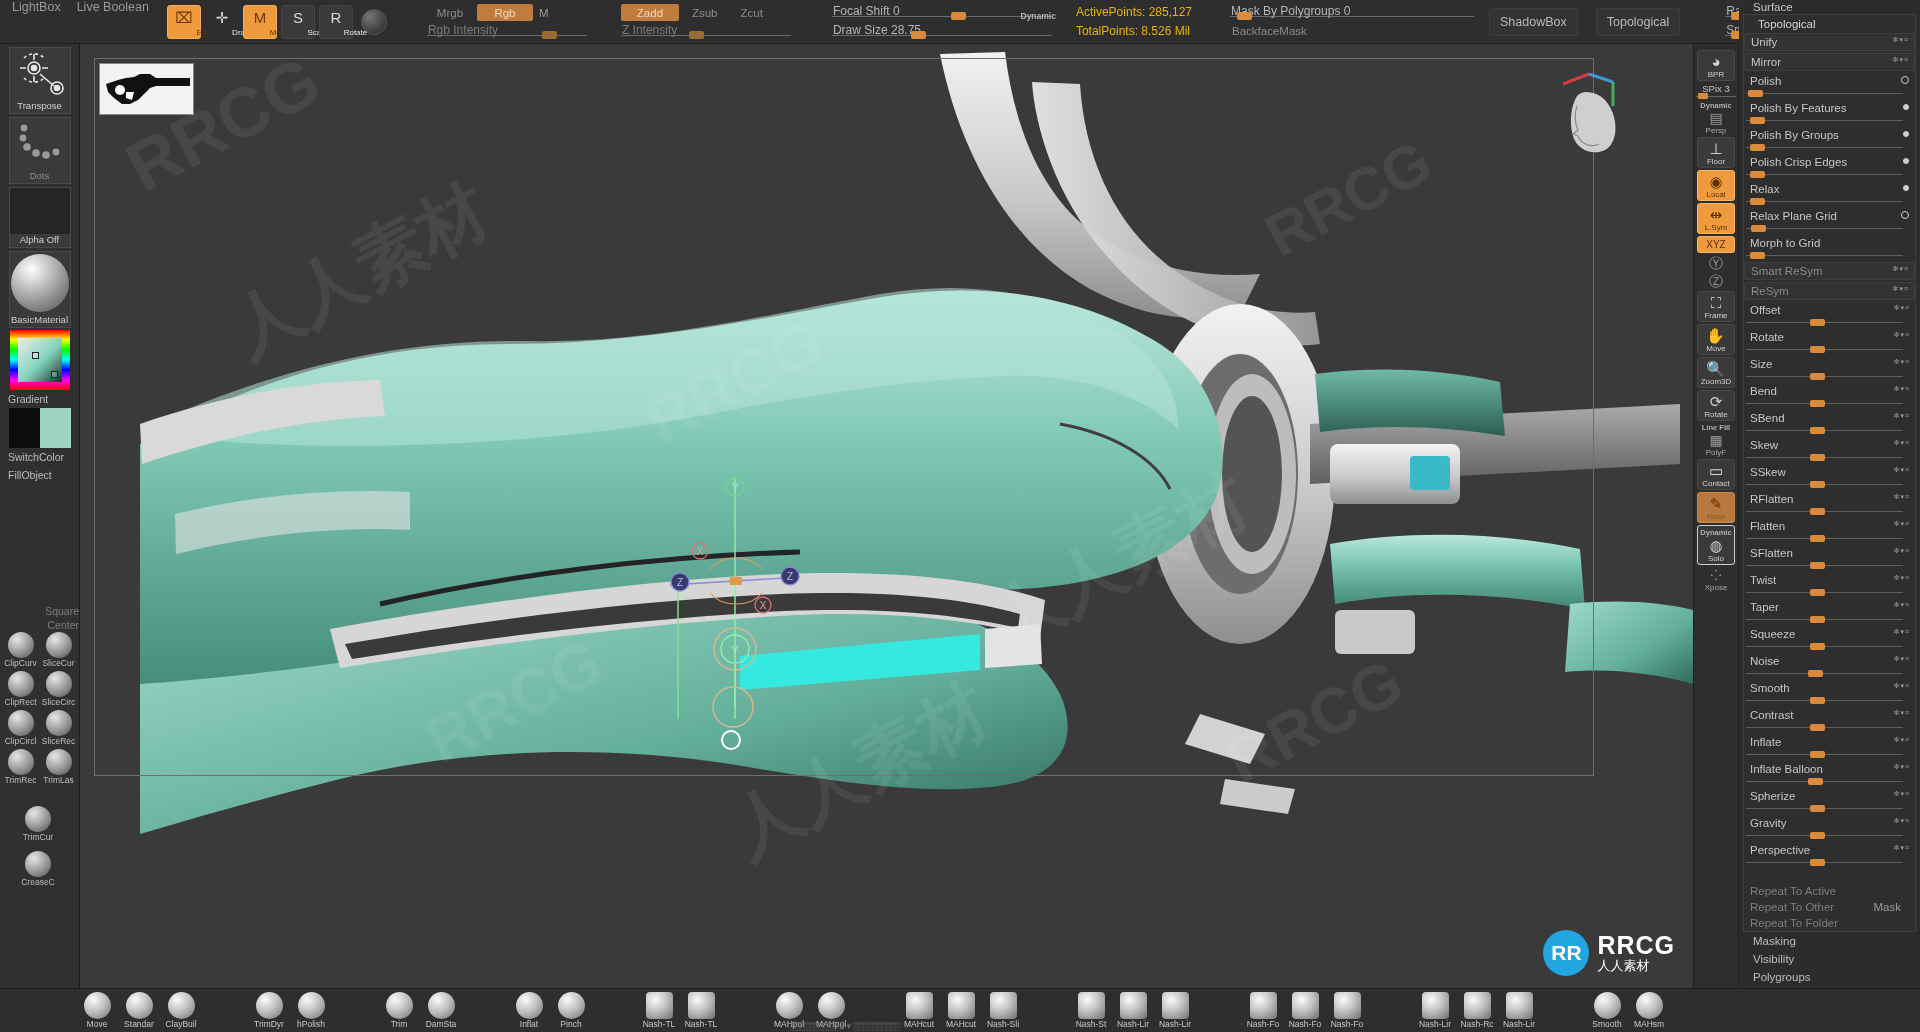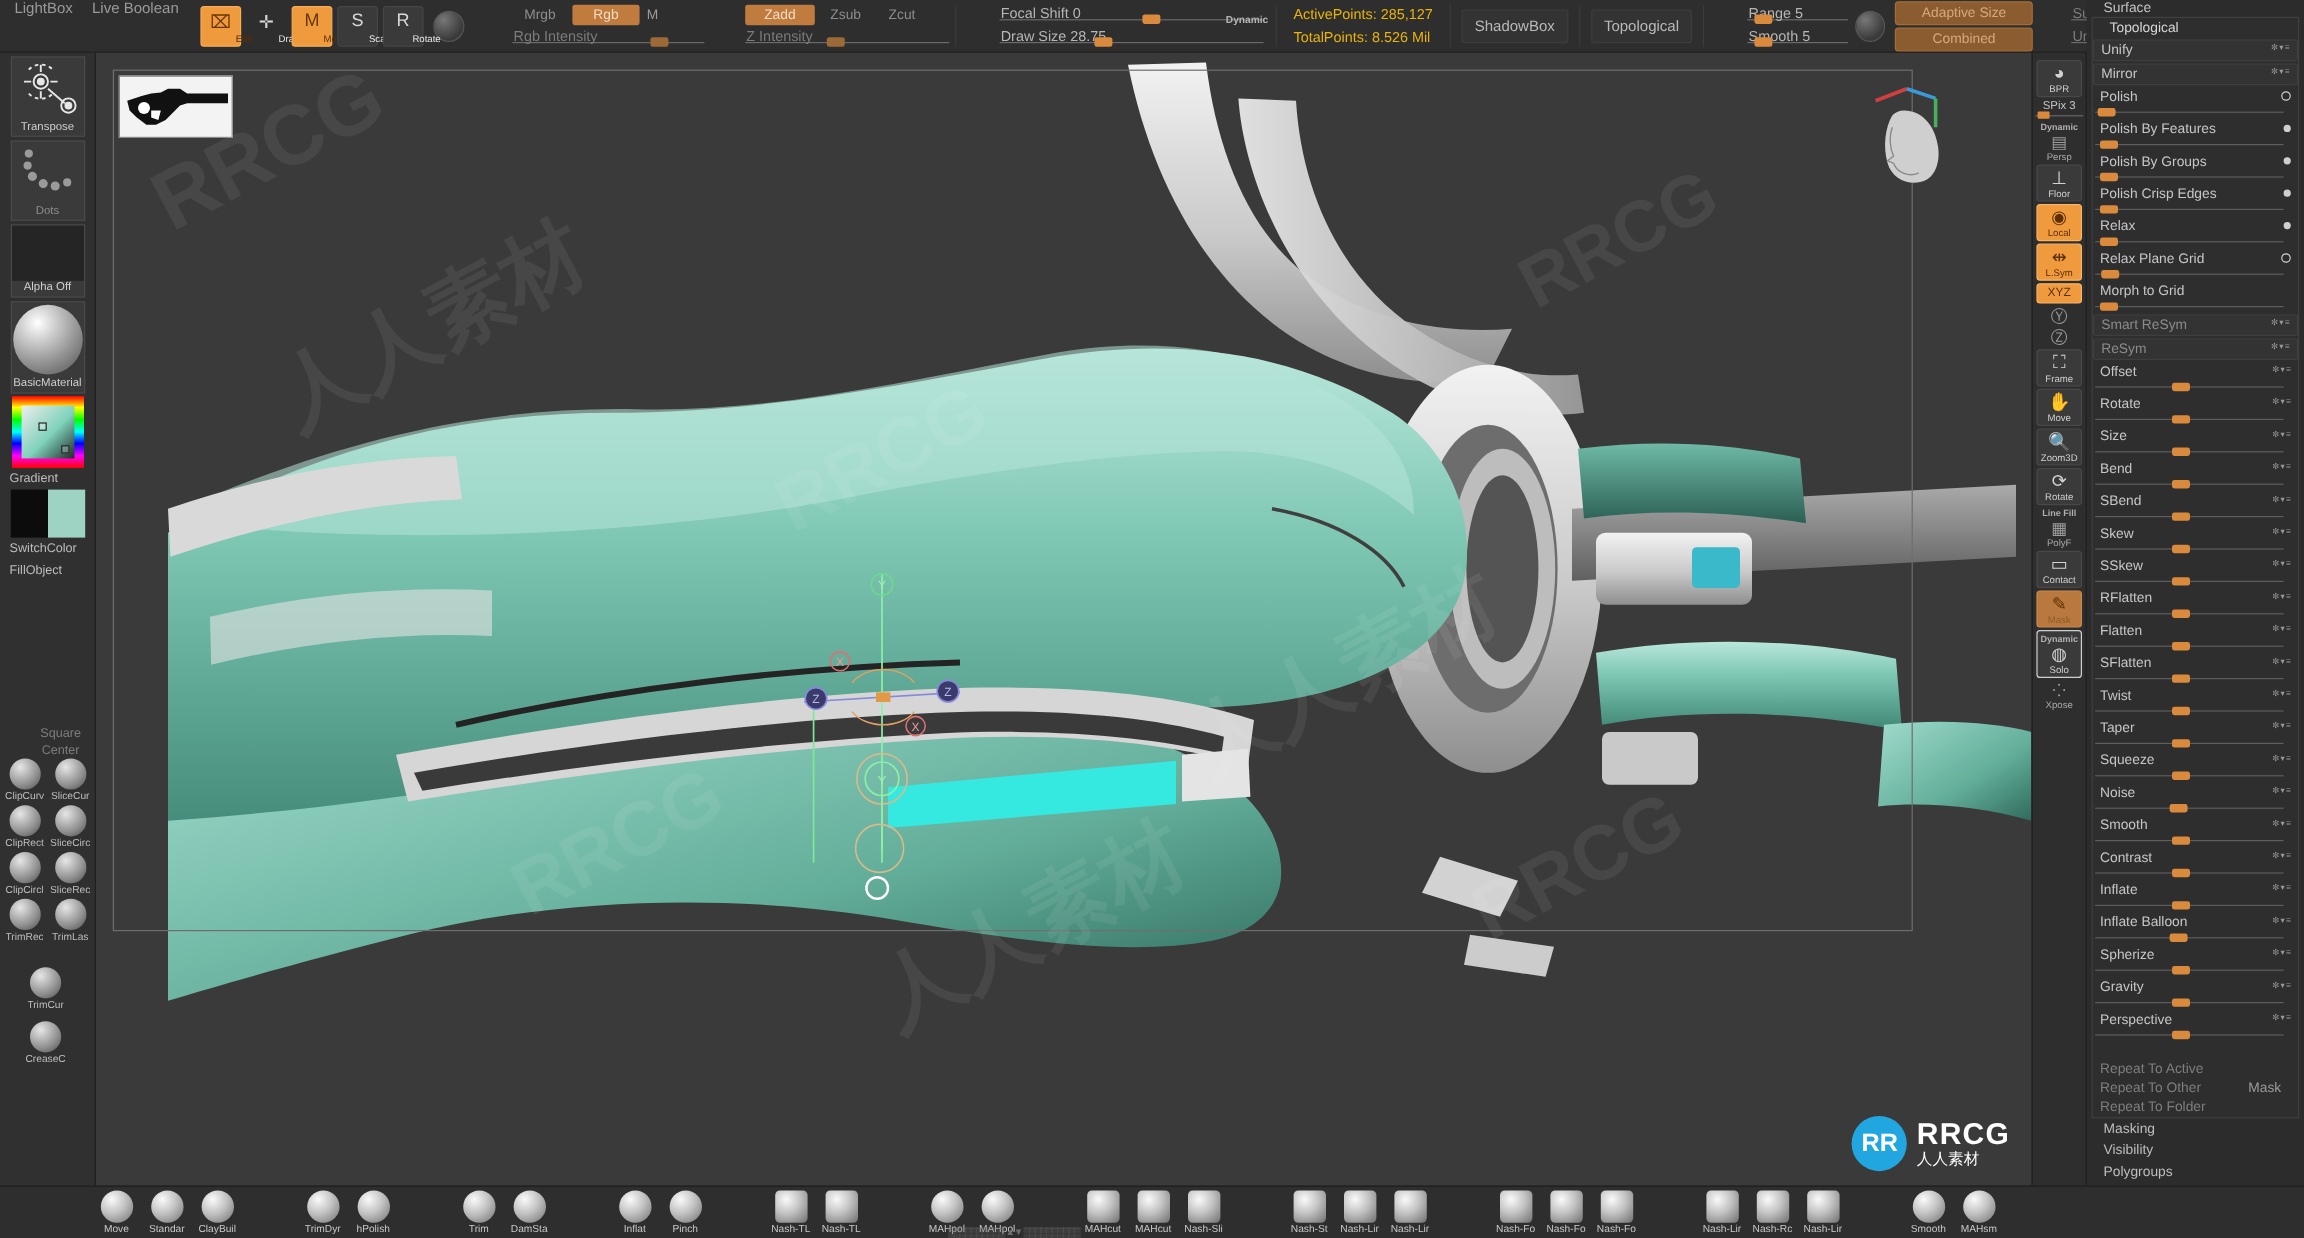--- a/index.html
+++ b/index.html
@@ -112,21 +112,21 @@
   .txt-row { font-size: 10.5px; color: #bdbdbd; text-align: left; padding: 3px 0 3px 8px; }
 
   .tool-grid { display: flex; flex-wrap: wrap; width: 76px; margin: 0 auto; }
   .tool-cell { width: 38px; display: flex; flex-direction: column; align-items: center; margin-bottom: 2px; }
   .tool-ball {
     width: 26px; height: 26px; border-radius: 50%;
     background: radial-gradient(circle at 34% 28%, #e6e6e6, #8e8e8e 60%, #4a4a4a 100%);
     position: relative; overflow: hidden;
   }
   .tool-cell .tl { font-size: 8.5px; color: #bdbdbd; line-height: 11px; white-space: nowrap; overflow: hidden; max-width: 38px; }
-  .grp-label { font-size: 10.5px; color: #7d7d7d; text-align: center; padding-left: 22px; line-height: 14px; }
+  .grp-label { font-size: 10.5px; color: #7d7d7d; text-align: right; padding-left: 22px; line-height: 14px; }
 
   
   #canvas {
     position: absolute; left: 80px; top: 44px; width: 1613px; height: 944px;
     background: #3a3a3a; overflow: hidden;
   }
   #doc-frame {
     position: absolute; left: 14px; top: 14px; width: 1500px; height: 718px;
     border: 1px solid #6e6e6e;
   }
@@ -291,20 +291,28 @@
       </div>
     </div>
 
     <div class="tb-sep"></div>
 
     <div class="stat-stack">
       <div>ActivePoints: 285,127</div>
       <div>TotalPoints: 8.526 Mil</div>
     </div>
 
+    <div class="slider-stack" style="width:250px">
+      <div class="sl" style="--w:244px;--p:3%">
+        <div class="track"></div>
+        <div class="txt">Mask By Polygroups 0</div>
+        <div class="knob"></div>
+      </div>
+      <div class="tb-toggle off" style="justify-content:flex-start;padding-left:2px">BackfaceMask</div>
+    </div>
 
     <div class="tb-sep"></div>
     <div class="tb-text-btn">ShadowBox</div>
     <div class="tb-sep"></div>
     <div class="tb-text-btn">Topological</div>
     <div class="tb-sep"></div>
 
     <div class="slider-stack" style="width:90px">
       <div class="sl" style="--w:84px;--p:7%">
         <div class="track"></div>

